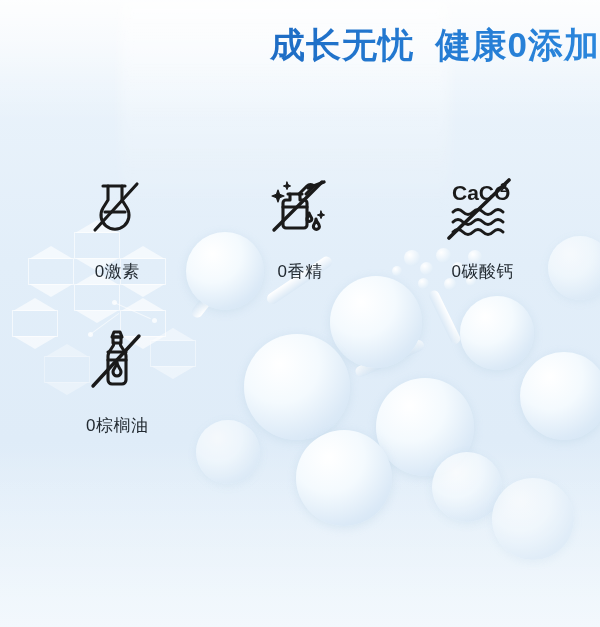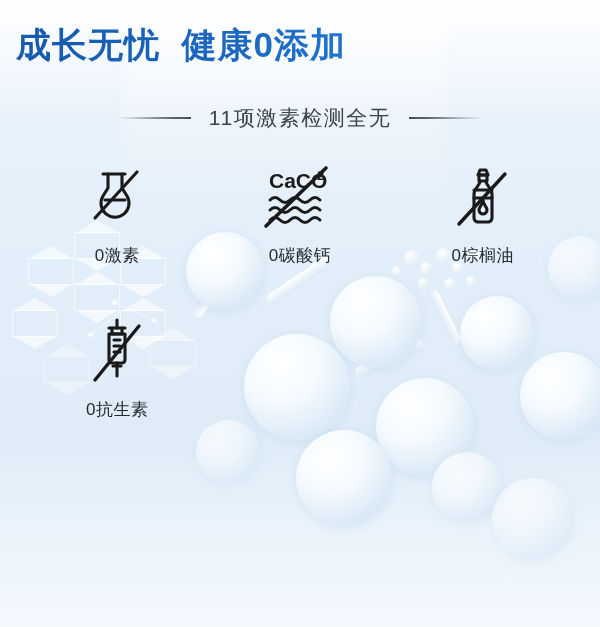--- a/index.html
+++ b/index.html
@@ -95,21 +95,21 @@
     position: absolute;
     border-radius: 50%;
     background: radial-gradient(circle at 35% 30%, #ffffff, #e3eff9 70%, #d6e6f4);
   }
 
   
   .header {
     position: absolute;
     top: 22px;
     left: 16px; right: 0;
-    text-align: left;
+    text-align: right;
     z-index: 5;
   }
   .main-title {
     font-size: 35px;
     font-weight: bold;
     letter-spacing: 1px;
     line-height: 46px;
     background: linear-gradient(90deg, #1659ad 0%, #1b65bd 32%, #2277cf 62%, #2a86dc 100%);
     -webkit-background-clip: text;
     background-clip: text;
@@ -155,26 +155,26 @@
   .cell {
     display: flex;
     flex-direction: column;
     align-items: center;
     justify-content: flex-start;
   }
   .icon-box {
     width: 84px;
     height: 84px;
     display: flex;
-    align-items: flex-start;
+    align-items: flex-end;
     justify-content: center;
   }
   .icon-box svg { display: block; }
   .cell-label {
-    margin-top: 0;
+    margin-top: 16px;
     font-size: 17px;
     color: #222a31;
     letter-spacing: .5px;
     white-space: pre;
   }
 </style>
 </head>
 <body>
 
 <div id="page">
@@ -224,42 +224,60 @@
     <div class="mini-bubble" style="left:418px;top:278px;width:11px;height:11px;"></div>
     <div class="mini-bubble" style="left:444px;top:278px;width:12px;height:12px;"></div>
     <div class="mini-bubble" style="left:466px;top:276px;width:10px;height:10px;"></div>
     <div class="mini-bubble" style="left:392px;top:266px;width:10px;height:10px;"></div>
   </div>
 
   <div class="header">
     <div class="main-title">成长无忧  健康0添加</div>
   </div>
 
-  <div class="subtitle-row">
-    <div class="rule left"></div>
-    <div class="subtitle">11项激素检测全无</div>
-    <div class="rule right"></div>
-  </div>
 
   <div class="grid">
 
     <div class="cell">
       <div class="icon-box">
         <svg width="72" height="72" viewBox="0 0 72 72" fill="none" stroke="#1a1a1a" stroke-width="3.1" stroke-linecap="round" stroke-linejoin="round">
           <path d="M22 14 H44"></path>
           <path d="M27 14 V28 L22 36 a14 14 0 1 0 24 0 L41 28 V14"></path>
           <path d="M24 40 h20"></path>
           <path d="M14 58 L56 12"></path>
         </svg>
       </div>
       <div class="cell-label">0激素</div>
     </div>
 
 
 
+    <div class="cell">
+      <div class="icon-box">
+        <svg width="76" height="76" viewBox="0 0 76 76" fill="none" stroke="#1a1a1a" stroke-width="3.1" stroke-linecap="round" stroke-linejoin="round">
+
+          <path d="M26 26 H40"></path>
+          <path d="M28 26 V32 H24 a3 3 0 0 0 -3 3 V57 a3 3 0 0 0 3 3 H42 a3 3 0 0 0 3 -3 V35 a3 3 0 0 0 -3 -3 H38 V26"></path>
+          <path d="M21 39 H45"></path>
+
+          <path d="M37 26 L45 18 a5 5 0 0 1 7 0 L44 26"></path>
+          <path d="M46 20 L62 14" stroke-width="3.4"></path>
+
+          <path d="M47 45 c0 3 -2 4 -2 6 a2.4 2.4 0 0 0 4.8 0 c0 -2 -2 -3 -2.8 -6 Z"></path>
+          <path d="M54 51 c0 3.6 -2.6 5 -2.6 7.4 a3 3 0 0 0 6 0 c0 -2.4 -2.6 -3.8 -3.4 -7.4 Z"></path>
+
+          <path d="M16 22 l1.6 4.4 L22 28 l-4.4 1.6 L16 34 l-1.6 -4.4 L10 28 l4.4 -1.6 Z" fill="#1a1a1a" stroke-width="1.2"></path>
+          <path d="M25 14 l1 2.6 L28.6 18 l-2.6 1 L25 21.6 l-1 -2.6 L21.4 18 l2.6 -1 Z" fill="#1a1a1a" stroke-width="1"></path>
+          <path d="M59 43 l1 2.6 L62.6 47 l-2.6 1 L59 50.6 l-1 -2.6 L55.4 47 l2.6 -1 Z" fill="#1a1a1a" stroke-width="1"></path>
+
+          <path d="M12 62 L60 14" stroke-width="3.4"></path>
+        </svg>
+      </div>
+      <div class="cell-label">0香精</div>
+    </div>
 
     <div class="cell">
       <div class="icon-box">
         <svg width="80" height="72" viewBox="0 0 80 72" fill="none" stroke="#1a1a1a" stroke-width="3" stroke-linecap="round" stroke-linejoin="round">
           <text x="9" y="28" font-family="Liberation Sans, sans-serif" font-size="21" font-weight="bold" fill="#1a1a1a" stroke="none">CaCO</text>
           <text x="57" y="20" font-family="Liberation Sans, sans-serif" font-size="13" font-weight="bold" fill="#1a1a1a" stroke="none">2</text>
           <path d="M10 40 q5 -5 10 0 t10 0 t10 0 t10 0 t10 0"></path>
           <path d="M10 50 q5 -5 10 0 t10 0 t10 0 t10 0 t10 0"></path>
           <path d="M10 60 q5 -5 10 0 t10 0 t10 0 t10 0 t10 0"></path>
           <path d="M6 66 L66 8" stroke-width="3.6"></path>
@@ -281,36 +299,15 @@
 
           <path d="M36 40 c0 5 -4 6.5 -4 10 a4 4 0 0 0 8 0 c0 -3.5 -4 -5 -4 -10 Z"></path>
 
           <path d="M12 64 L58 14" stroke-width="3.4"></path>
         </svg>
       </div>
       <div class="cell-label">0棕榈油</div>
     </div>
 
 
-    <div class="cell">
-      <div class="icon-box">
-        <svg width="72" height="76" viewBox="0 0 72 76" fill="none" stroke="#1a1a1a" stroke-width="3.1" stroke-linecap="round" stroke-linejoin="round">
-
-          <path d="M36 6 V14"></path>
-          <path d="M28 14 H44"></path>
-          <path d="M31 14 V20 H41 V14"></path>
-
-          <path d="M28 20 H44 V46 a3 3 0 0 1 -3 3 H31 a3 3 0 0 1 -3 -3 Z"></path>
-          <path d="M33 26 h6"></path>
-          <path d="M33 32 h6"></path>
-          <path d="M33 38 h6"></path>
-
-          <path d="M36 49 V62"></path>
-          <path d="M32 52 h8"></path>
-
-          <path d="M14 66 L58 12" stroke-width="3.4"></path>
-        </svg>
-      </div>
-      <div class="cell-label">0抗生素</div>
-    </div>
 
   </div>
 </div>
 
 </body></html>

